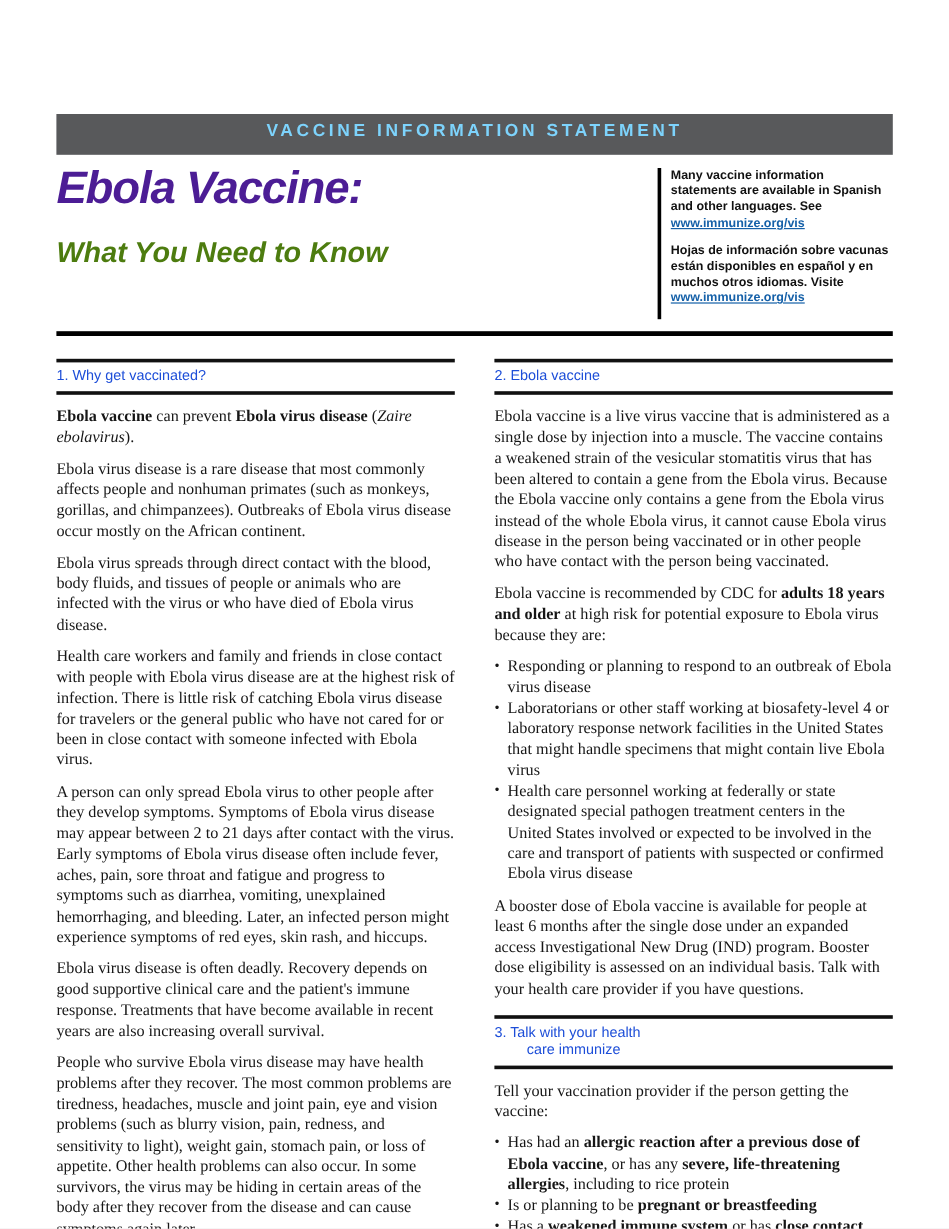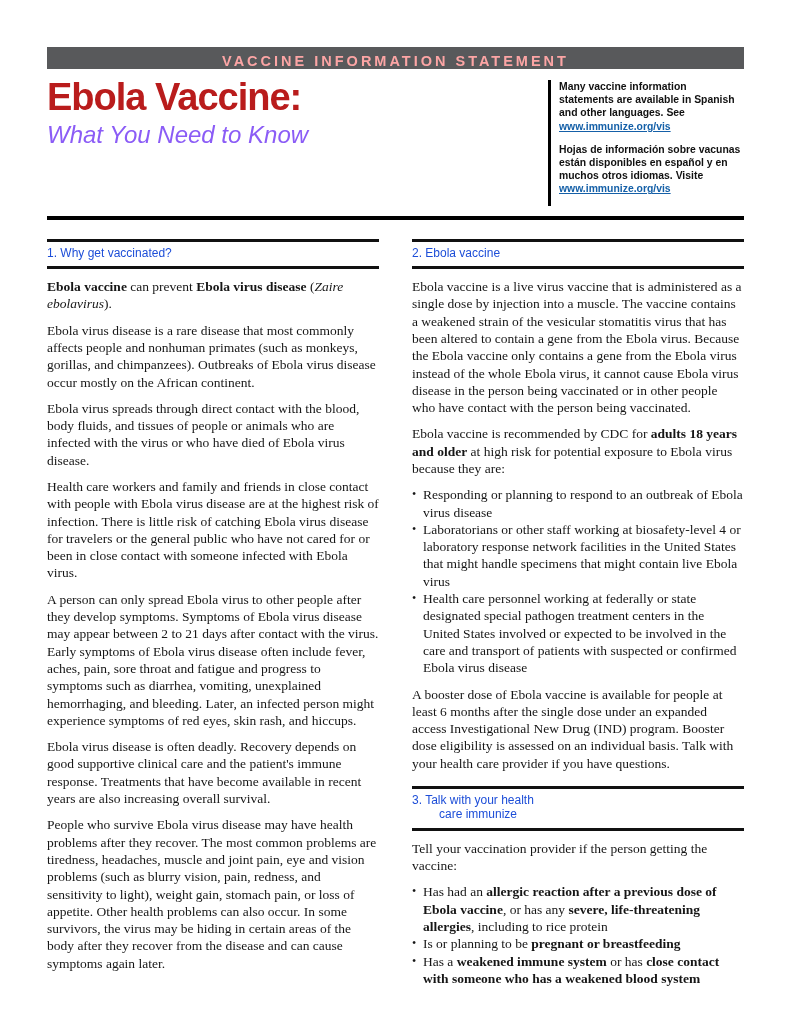--- a/index.html
+++ b/index.html
@@ -6,33 +6,33 @@
   * { box-sizing: border-box; }
   html,body { margin:0; padding:0; background:#e8e8e8; }
   body { width:791px; height:1024px; overflow:hidden; }
   .page {
     width:791px; height:1024px; background:#ffffff;
     padding:47px 47px 0 47px; position:relative;
     font-family:"Liberation Serif", serif; color:#161616;
   }
   
   .banner {
-    background:var(--banner-gray,#58595B); color:#fca5a5; height:22px; line-height:29px;
+    background:var(--banner-gray,#58595B); color:#7dd3fc; height:34px; line-height:29px;
     text-align:center; font-family:"Liberation Sans", sans-serif;
-    font-weight:bold; font-size:14.5px; letter-spacing:3px;
+    font-weight:bold; font-size:14.5px; letter-spacing:3px;margin-top:48px;
   }
   
   .header { display:flex; justify-content:space-between; margin-top:9px; }
   .title {
     font-family:"Liberation Sans", sans-serif; font-weight:900; font-size:38px;
-    letter-spacing:-1px; margin:0; line-height:1.05; color:#b91c1c;
+    letter-spacing:-1px; margin:0; line-height:1.05; color:#4c1d95;font-style:italic;
   }
   .subtitle {
-    font-family:"Liberation Sans", sans-serif; font-weight:normal; font-style:italic;
-    font-size:24px; margin:4px 0 0 0; line-height:1.1; color:#8b5cf6;
+    font-family:"Liberation Sans", sans-serif; font-weight:bold; font-style:italic;
+    font-size:24px; margin:20px 0 0 0; line-height:1.1; color:#4d7c0f;
   }
   .info-box {
     width:196px; border-left:3px solid #000; padding-left:8px; margin-top:2px;
     font-family:"Liberation Sans", sans-serif; font-size:10.4px; line-height:13.2px;
     font-weight:bold; color:#111;
   }
   .info-box p { margin:0 0 10px 0; }
   .link { color:var(--link-blue,#1560A8); text-decoration:underline; }
   
   .full-rule { height:4px; background:#000; margin-top:10px; }

